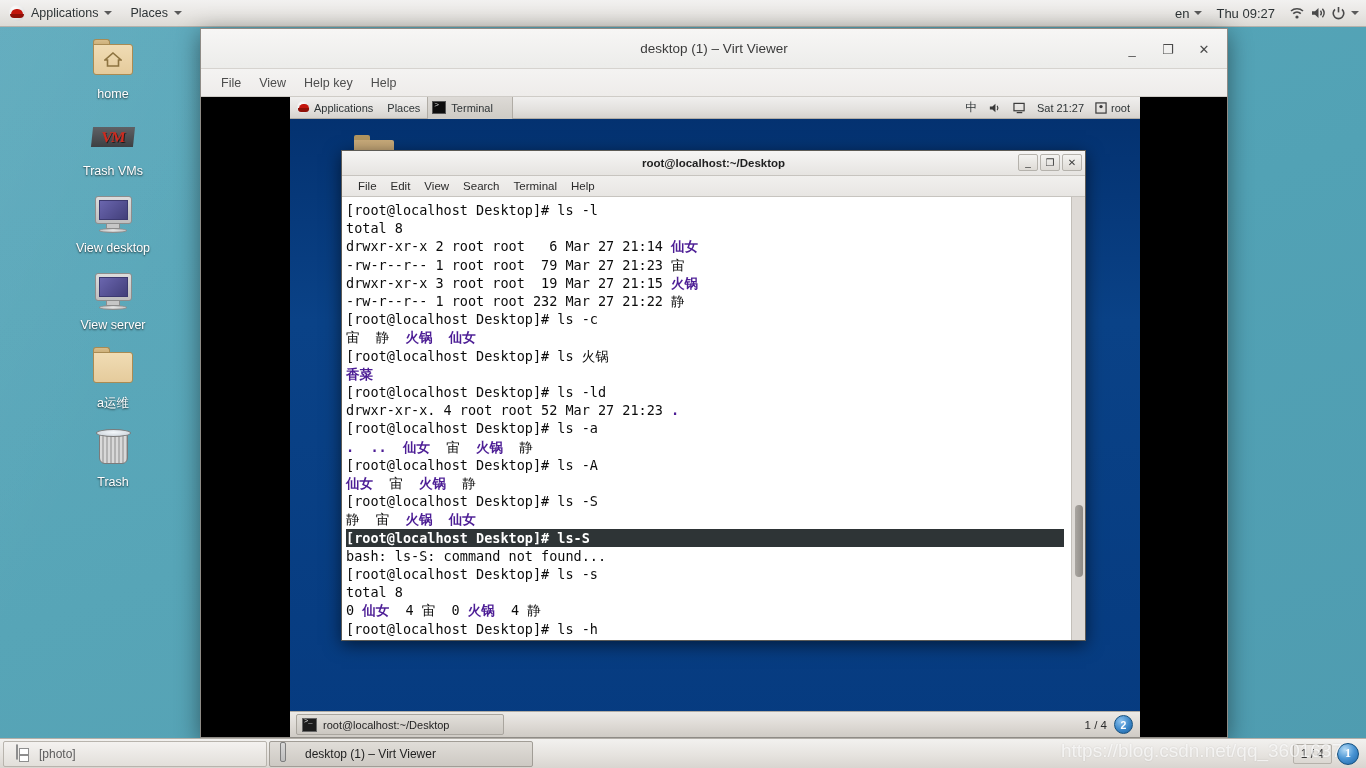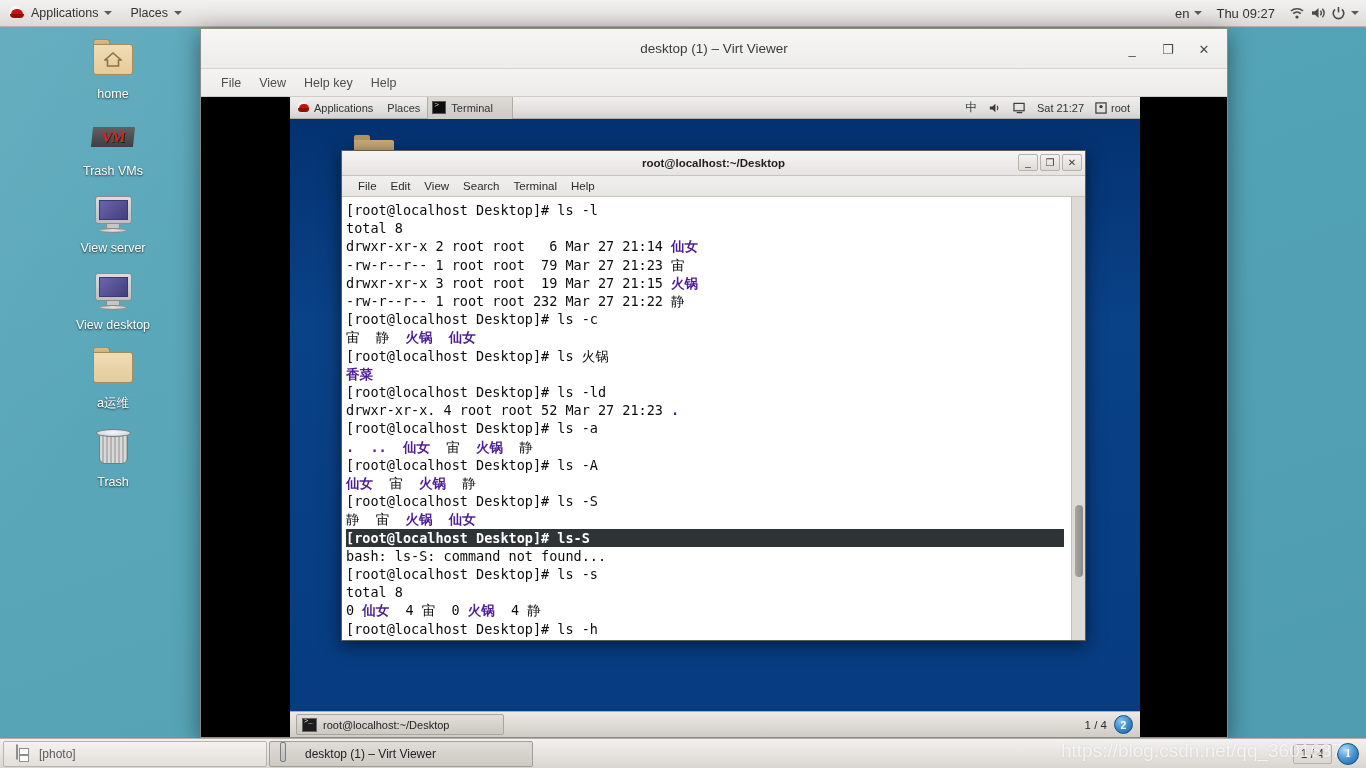--- a/index.html
+++ b/index.html
@@ -402,32 +402,32 @@
     </div>
 
     <div class="desk-icon">
       <div class="glyph">
         <div class="monitor-ico">
             <div class="monitor-screen"></div>
           </div>
         <div class="monitor-stand"></div>
           <div class="monitor-base"></div>
       </div>
-      <div class="lbl">View server</div>
+      <div class="lbl">View desktop</div>
     </div>
 
     <div class="desk-icon">
       <div class="glyph">
         <div class="monitor-ico">
             <div class="monitor-screen"></div>
           </div>
         <div class="monitor-stand"></div>
           <div class="monitor-base"></div>
       </div>
-      <div class="lbl">View desktop</div>
+      <div class="lbl">View server</div>
     </div>
 
     <div class="desk-icon">
       <div class="glyph">
         <div class="folder-tab"></div>
           <div class="folder-ico"></div>
       </div>
       <div class="lbl">a运维</div>
     </div>
 

